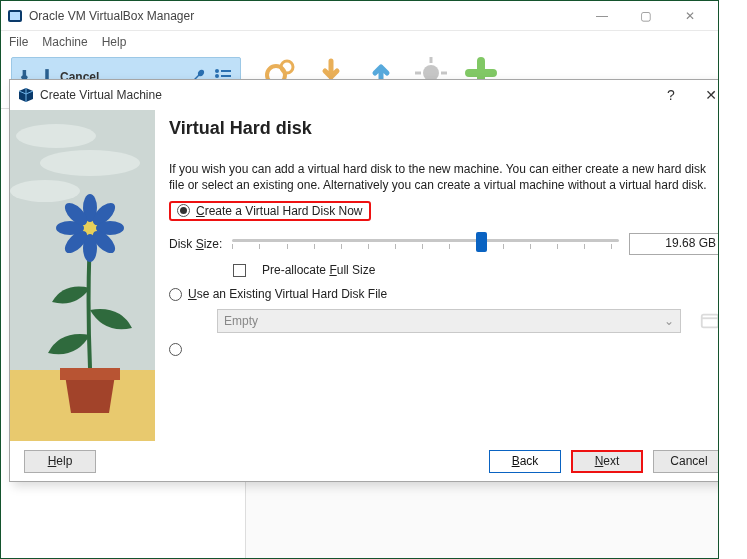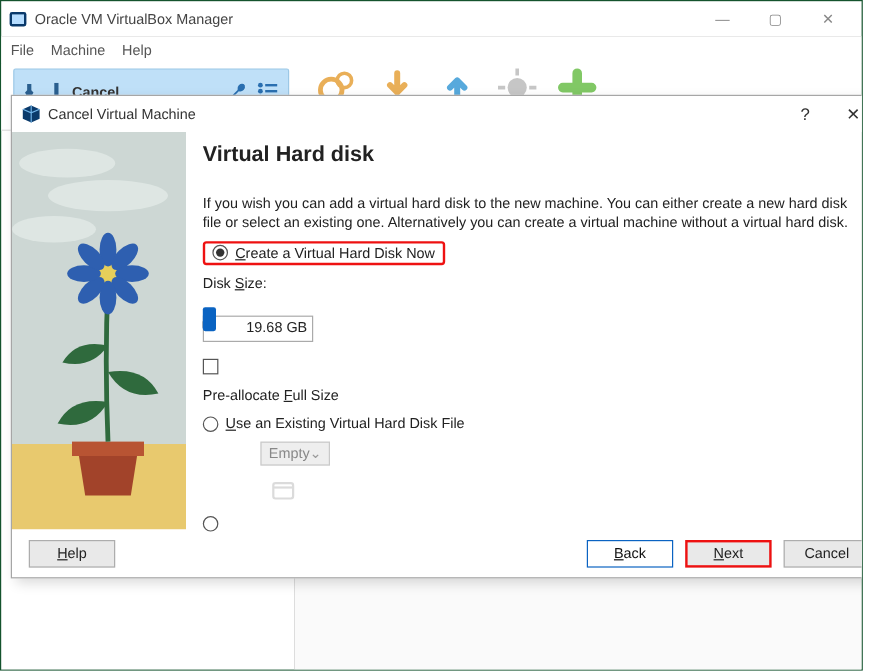--- a/index.html
+++ b/index.html
@@ -33,21 +33,21 @@
   h2 { font-size:18px; font-weight:700; margin:2px 0 22px 0; }
   .desc { line-height:1.35; margin-bottom:8px; }
   .radio-row { display:flex; align-items:center; gap:6px; margin:6px 0 8px 0; }
   .radio { width:13px;height:13px;border-radius:50%;border:1px solid #555;display:inline-flex;align-items:center;justify-content:center;position:relative; background:#fff;}
   .radio.checked::after{content:"";width:7px;height:7px;border-radius:50%;background:#333;}
   .underline-letter { text-decoration: underline; }
   .hl-red { border:2px solid #e11; border-radius:3px; padding:1px 6px; display:inline-flex; }
   .hl-red .radio { margin-right:6px; }
 
   .indent { margin-left:48px; }
-  .row { display:flex; align-items:flex-start; gap:10px; margin:4px 0;flex-direction:column; }
+  .row { display:flex; align-items:center; gap:10px; margin:4px 0; }
   .slider-wrap { flex:1; position:relative; height:30px; }
   .slider-track { position:absolute; left:0; right:0; top:10px; height:3px; background:#c7c7c7; border-radius:2px; }
   .slider-ticks { position:absolute; left:0; right:0; top:15px; height:6px; }
   .slider-ticks i { position:absolute; top:0; width:1px; height:5px; background:#b8b8b8; }
   .slider-thumb { position:absolute; top:3px; width:11px; height:20px; background:#0a63c2; border-radius:2px; }
   .slider-labels { display:flex; justify-content:space-between; margin-top:-2px; color:#444; }
   .size-box { width:92px; height:22px; border:1px solid #aaa; text-align:right; padding:2px 4px; background:#fff; }
 
   .chk { width:13px;height:13px;border:1px solid #555;display:inline-block;background:#fff;margin-right:6px; }
 
@@ -142,21 +142,21 @@
     <div class="left-pane"></div>
     <div class="right-pane"></div>
   </div>
 
   <div class="dialog">
     <div class="dlg-titlebar">
       <svg width="16" height="16" style="margin-right:6px" viewBox="0 0 16 16">
           <path d="M8 1l7 3v8l-7 3-7-3V4z" fill="#0a3a6b"></path>
           <path d="M8 1v14M1 4l7 3 7-3" stroke="#6fb3e8" stroke-width="1" fill="none"></path>
         </svg>
-      <span class="title">Cancel Virtual Machine</span>
+      <span class="title">Create Virtual Machine</span>
       <div class="qbtn">?</div>
       <div class="xbtn">✕</div>
     </div>
 
     <div class="dlg-body">
       <div class="dlg-img">
         <div class="sky"></div>
         <div class="ground"></div>
         <div class="cloud" style="left:6px;top:14px;width:80px;height:24px"></div>
         <div class="cloud" style="left:30px;top:40px;width:100px;height:26px"></div>

